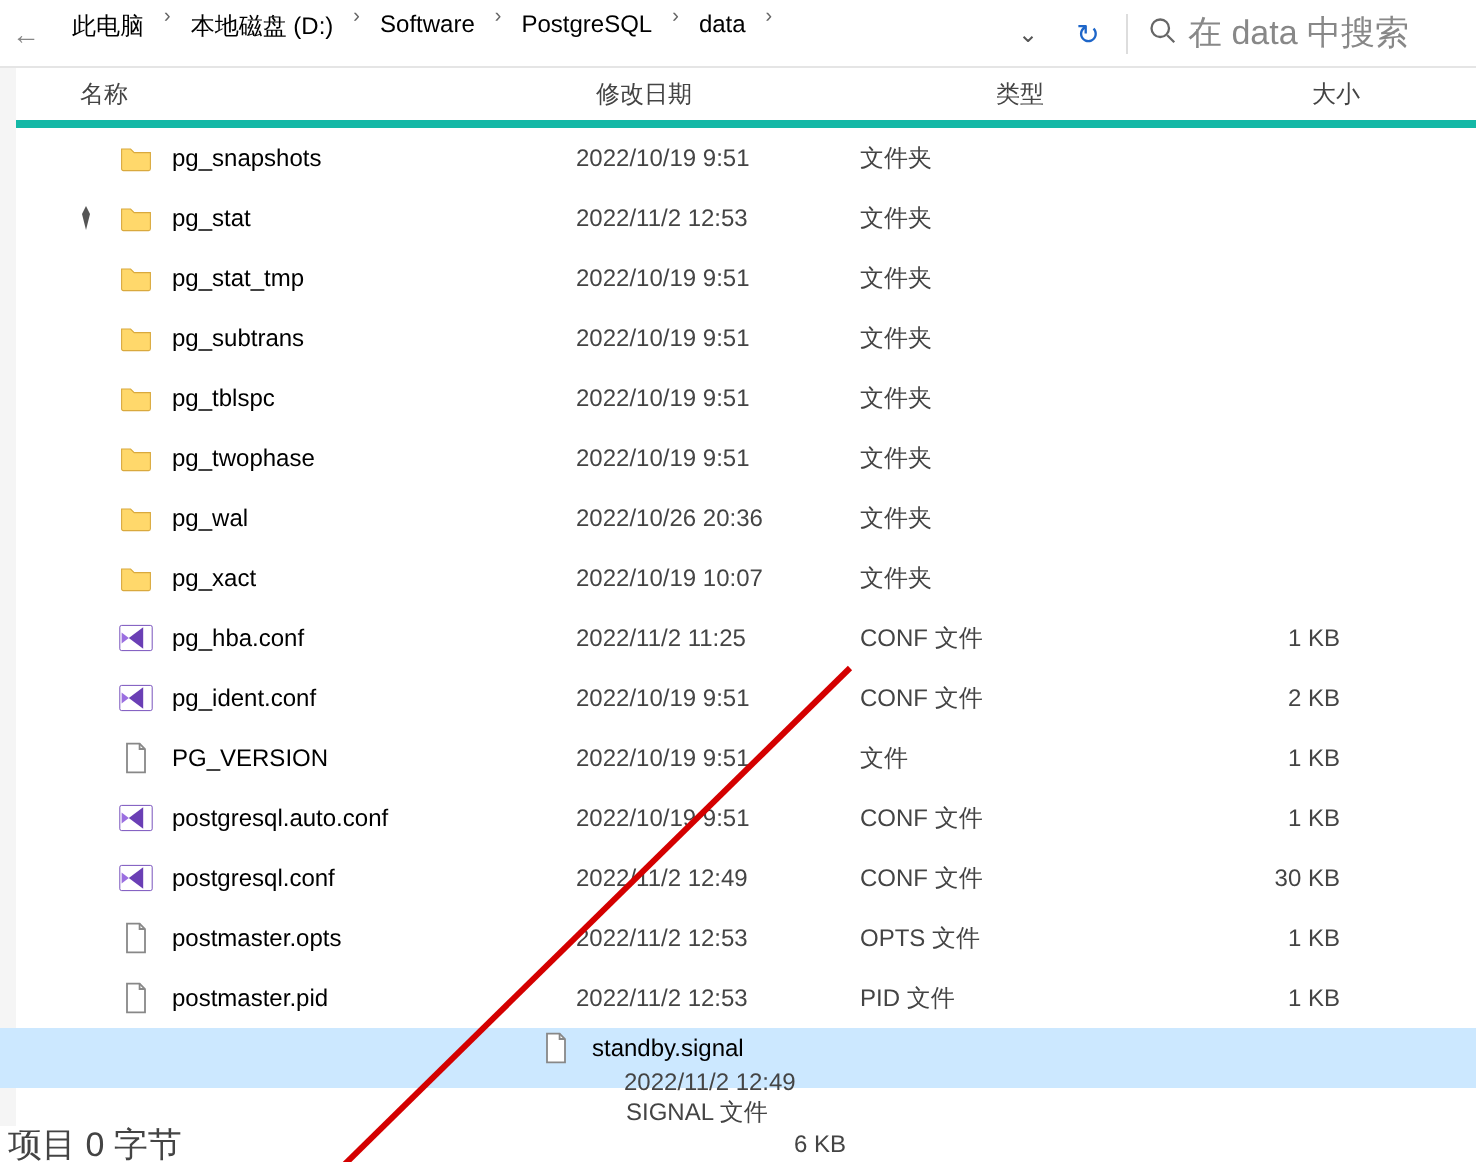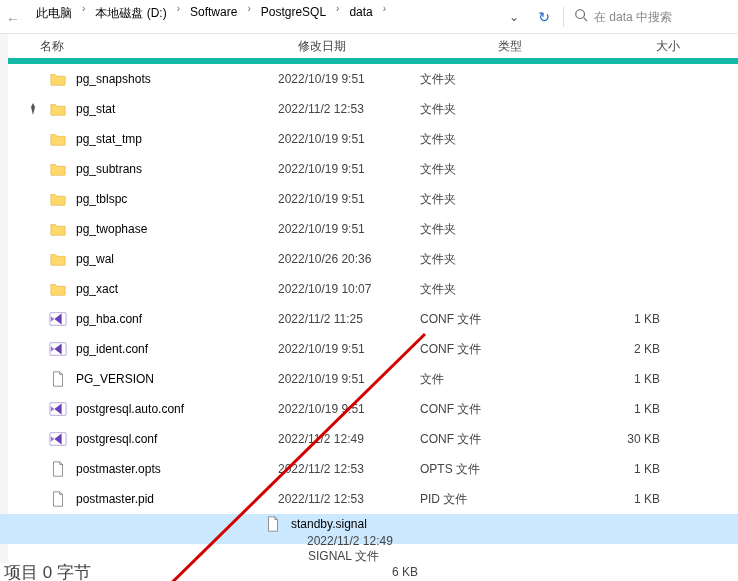--- a/index.html
+++ b/index.html
@@ -63,47 +63,47 @@
     align-items: center;
     width: 170px;
     height: 28px;
     padding: 0 6px;
     color: #777;
     gap: 6px;
   }
   .searchbox input {
     border: none;
     outline: none;
-    font-size: 12px;
+    font-size: 17px;
     width: 100%;
     color: #0c4a6e;
   }
   .searchbox input::placeholder { color: #888; }
 
   .header-row {
     display: flex;
     align-items: center;
     height: 30px;
-    border-bottom: 6px solid #14b8a6;
+    border-bottom: 4px solid #14b8a6;
     color: #444;
     padding-left: 40px;
   }
   .col-name  { width: 258px; }
   .col-date  { width: 142px; }
   .col-type  { width: 140px; text-align: center; }
   .col-size  { width: 120px; text-align: right; padding-right: 20px; }
 
   .filelist {
     position: relative;
   }
   .row {
     display: flex;
     align-items: center;
     height: 30px;
-    padding-left: 18px;
+    padding-left: 28px;
   }
   .row.selected {
     background: #cce8ff;
     flex-direction: column;
   }
   .pin-col {
     width: 30px;
     display: flex;
     justify-content: center;
     color: #555;

